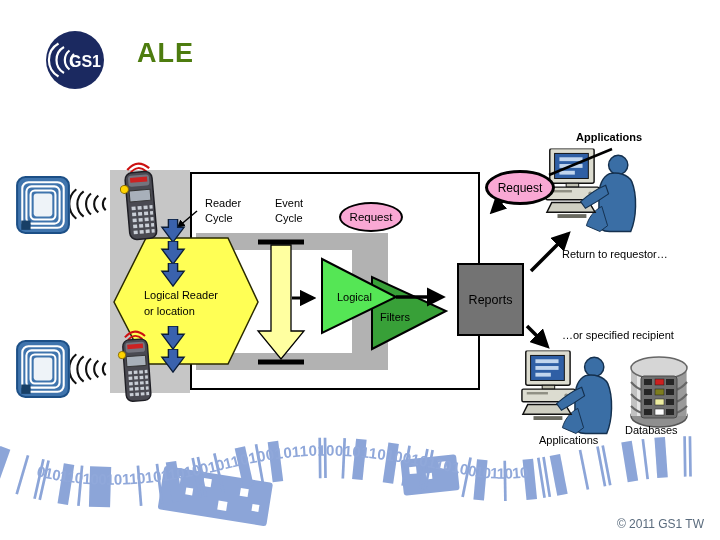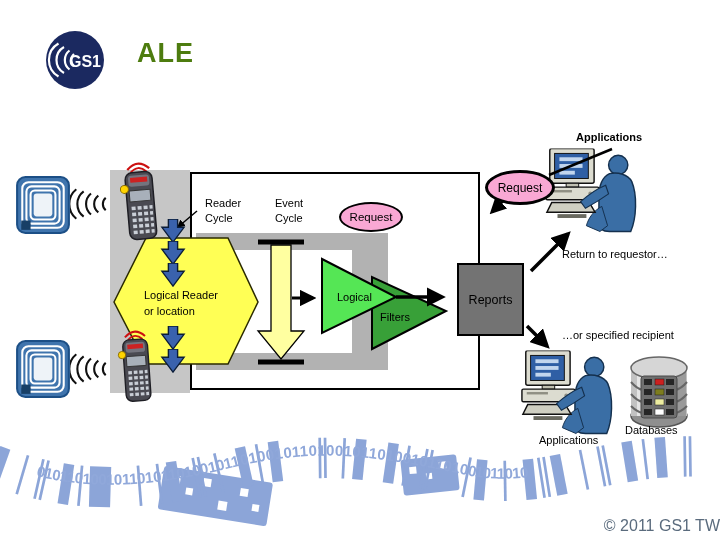--- a/index.html
+++ b/index.html
@@ -15,21 +15,21 @@
              background:#fff;border:2px solid #000;}
   #gray-ring{position:absolute;left:196px;top:233px;width:192px;height:137px;background:#b2b2b2;}
   #gray-ring .hole{position:absolute;left:36px;top:17px;width:120px;height:103px;background:#fff;}
   .oval{position:absolute;background:#f9a8d4;border-radius:50%;display:flex;
         align-items:center;justify-content:center;font-size:11.5px;}
   #request-inner{left:339px;top:202px;width:60px;height:26px;border:2.5px solid #000;}
   #request-outer{left:485px;top:170px;width:64px;height:29px;border:3px solid #000;font-size:12px;}
   #reports-box{position:absolute;left:457px;top:263px;width:63px;height:69px;background:#737373;
                border:2px solid #000;display:flex;align-items:center;justify-content:center;
                font-size:12.5px;}
-  #copyright{position:absolute;right:0;top:517px;font-size:16px;color:#5a6b7d;margin-left:12px;}
+  #copyright{position:absolute;right:16px;top:517px;font-size:12px;color:#5a6b7d;margin-left:12px;}
   svg{display:block;}
   .noevt{pointer-events:none;}
 </style>
 </head>
 <body>
 
 <div id="slide">
 
   <svg width="0" height="0" style="position:absolute">
     <defs>

